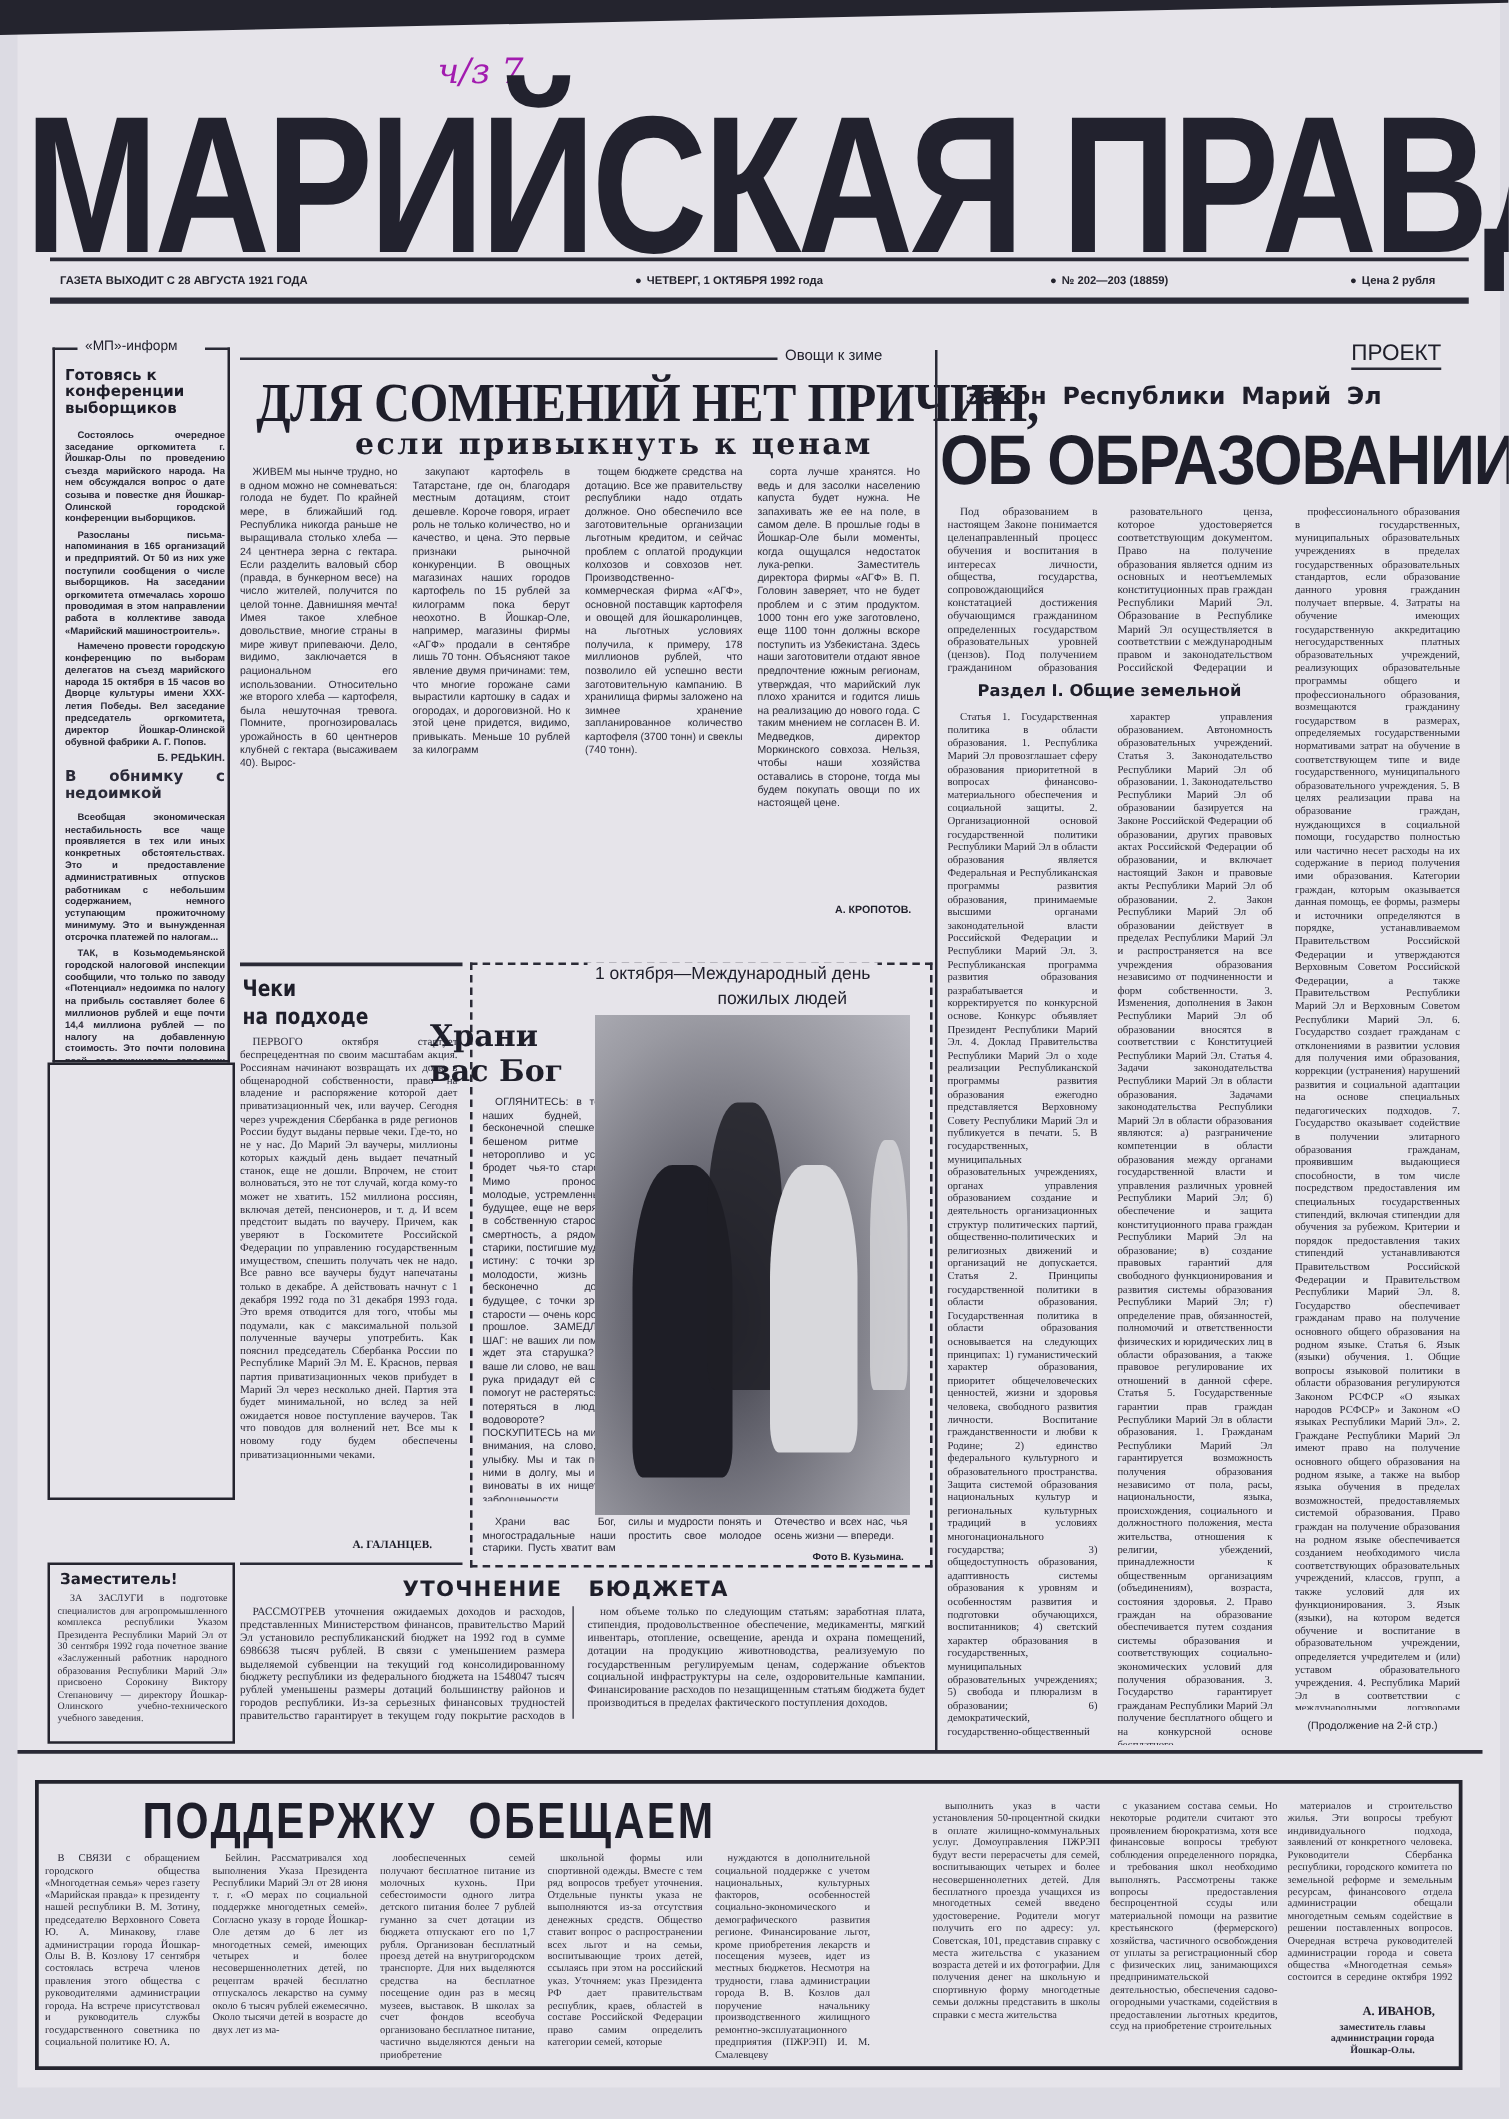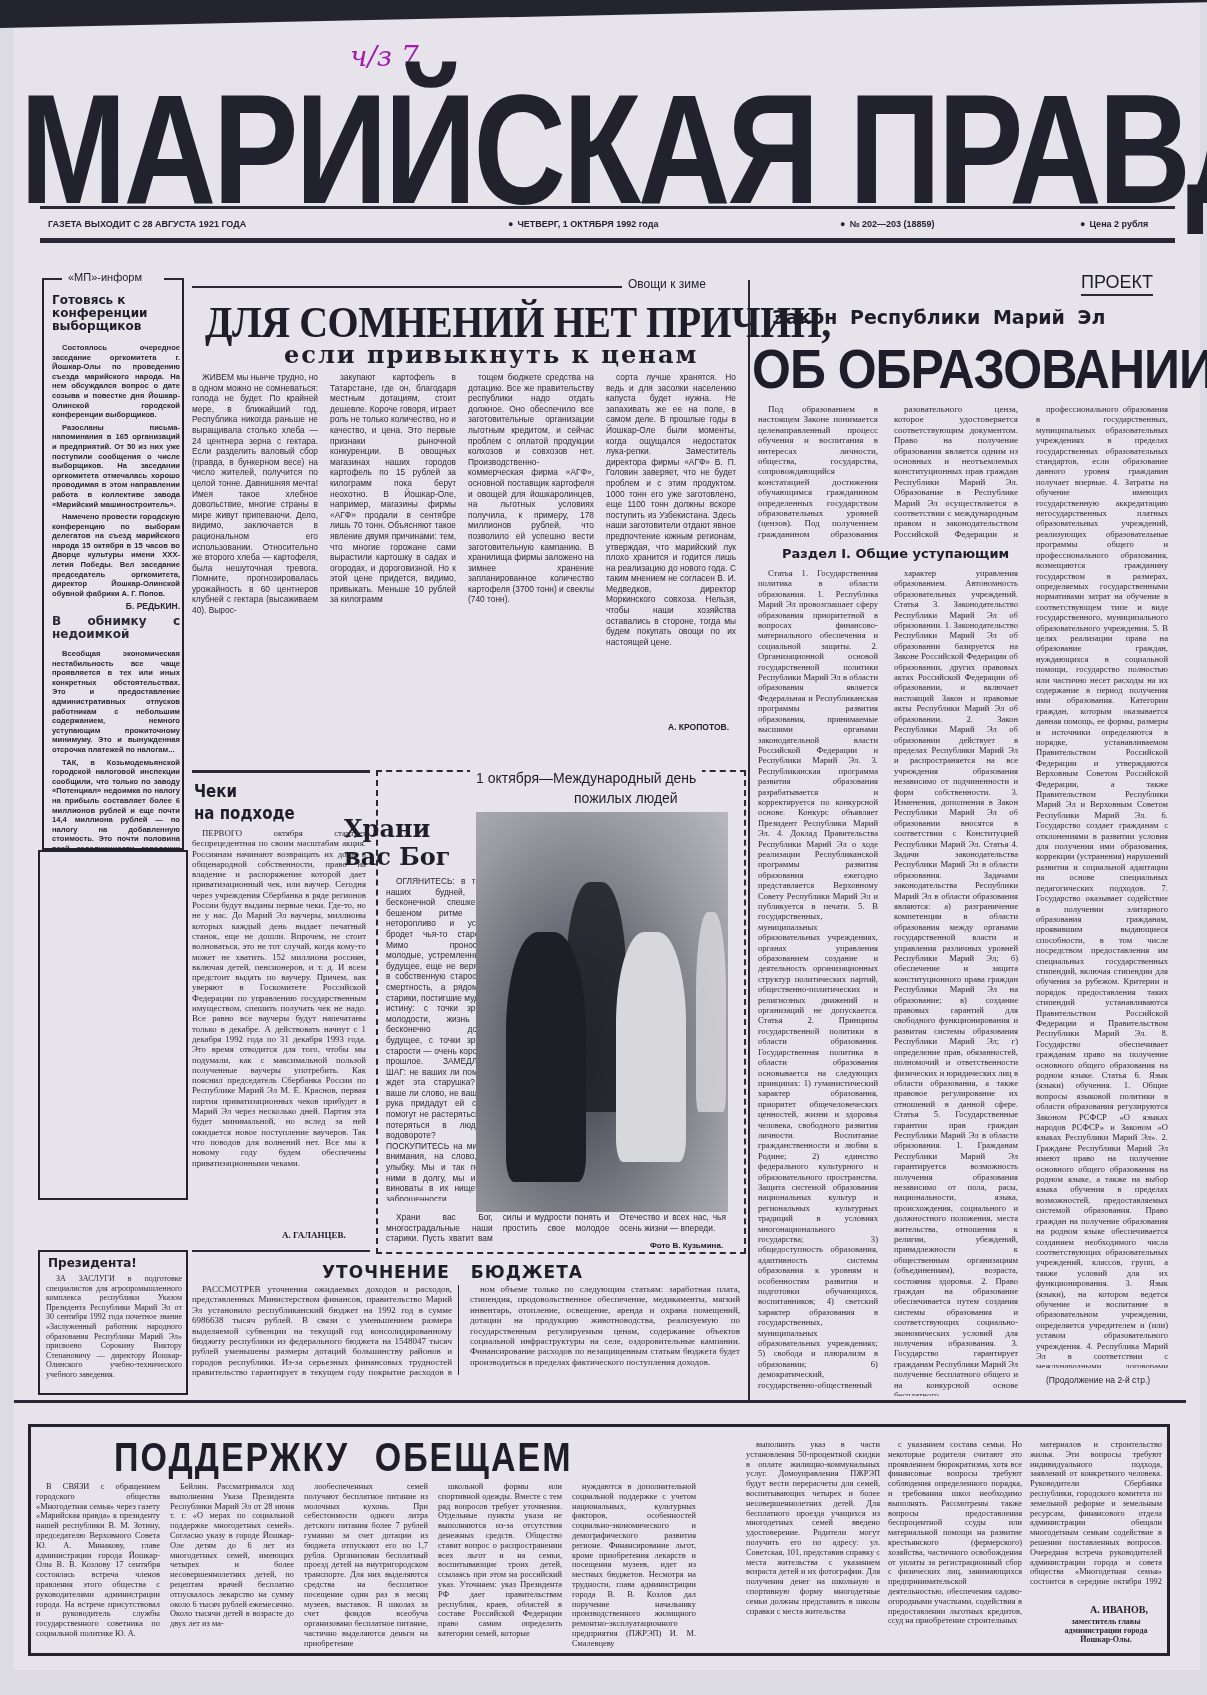--- a/index.html
+++ b/index.html
@@ -49,21 +49,21 @@
   <p>Намечено провести городскую конференцию по выборам делегатов на съезд марийского народа 15 октября в 15 часов во Дворце культуры имени ХХХ-летия Победы. Вел заседание председатель оргкомитета, директор Йошкар-Олинской обувной фабрики А. Г. Попов.</p>
   <p class="sig">Б. РЕДЬКИН.</p>
   <div style="font-family:'DejaVu Sans',sans-serif;font-weight:700;font-size:12px;line-height:13px;margin:0 0 8px;">В обнимку с недоимкой</div>
   <p>Всеобщая экономическая нестабильность все чаще проявляется в тех или иных конкретных обстоятельствах. Это и предоставление административных отпусков работникам с небольшим содержанием, немного уступающим прожиточному минимуму. Это и вынужденная отсрочка платежей по налогам...</p>
   <p>ТАК, в Козьмодемьянской городской налоговой инспекции сообщили, что только по заводу «Потенциал» недоимка по налогу на прибыль составляет более 6 миллионов рублей и еще почти 14,4 миллиона рублей — по налогу на добавленную стоимость. Это почти половина всей задолженности городских предприятий и организаций, равной 40,6 миллиона рублей.</p>
 
 </div>
 <div class="box" style="left:38px;top:850px;width:150px;height:350px;"></div>
 
 <div class="box" style="left:38px;top:1250px;width:150px;height:145px;"></div>
-<div class="h" style="left:48px;top:1256px;font-family:'DejaVu Sans',sans-serif;font-weight:700;font-size:12px;">Президента!</div>
+<div class="h" style="left:48px;top:1256px;font-family:'DejaVu Sans',sans-serif;font-weight:700;font-size:12px;">Заместитель!</div>
 <div class="col serif" style="left:46px;top:1274px;width:136px;height:118px;font-size:8px;line-height:9.6px;">
   <p>ЗА ЗАСЛУГИ в подготовке специалистов для агропромышленного комплекса республики Указом Президента Республики Марий Эл от 30 сентября 1992 года почетное звание «Заслуженный работник народного образования Республики Марий Эл» присвоено Сорокину Виктору Степановичу — директору Йошкар-Олинского учебно-технического учебного заведения.</p>
 </div>
 
 <div class="rule" style="left:192px;top:286px;width:430px;height:2px;"></div>
 <div class="h" style="left:628px;top:277px;font-family:'Liberation Sans',sans-serif;font-size:12px;">Овощи к зиме</div>
 <div class="h" style="left:205px;top:296px;font-family:'Liberation Serif',serif;font-weight:700;font-size:40px;transform:scaleY(1.1);transform-origin:top left;letter-spacing:-0.5px;">ДЛЯ СОМНЕНИЙ НЕТ ПРИЧИН,</div>
 <div class="h" style="left:284px;top:340px;font-family:'DejaVu Serif',serif;font-weight:700;font-size:24px;letter-spacing:2px;">если привыкнуть к ценам</div>
 <div class="col" style="left:192px;top:372px;width:126px;height:360px;">
     <p>ЖИВЕМ мы нынче трудно, но в одном можно не сомневаться: голода не будет. По крайней мере, в ближайший год. Республика никогда раньше не выращивала столько хлеба — 24 центнера зерна с гектара. Если разделить валовый сбор (правда, в бункерном весе) на число жителей, получится по целой тонне. Давнишняя мечта! Имея такое хлебное довольствие, многие страны в мире живут припеваючи. Дело, видимо, заключается в рациональном его использовании. Относительно же второго хлеба — картофеля, была нешуточная тревога. Помните, прогнозировалась урожайность в 60 центнеров клубней с гектара (высаживаем 40). Вырос-</p>
@@ -119,21 +119,21 @@
 <div class="rule" style="left:748px;top:280px;width:2px;height:1122px;"></div>
 <div class="h" style="left:1081px;top:272px;font-family:'Liberation Sans',sans-serif;font-size:18px;border-bottom:2px solid #2a2a36;padding-bottom:1px;">ПРОЕКТ</div>
 <div class="h" style="left:772px;top:306px;font-family:'DejaVu Sans',sans-serif;font-weight:700;font-size:19px;word-spacing:6px;">Закон Республики Марий Эл</div>
 <div class="h" style="left:752px;top:336px;font-family:'Liberation Sans',sans-serif;font-weight:700;font-size:50px;transform:scaleY(1.12);transform-origin:top left;letter-spacing:-1px;">ОБ ОБРАЗОВАНИИ</div>
 <div class="col serif" style="left:758px;top:404px;width:120px;height:136px;">
     <p>Под образованием в настоящем Законе понимается целенаправленный процесс обучения и воспитания в интересах личности, общества, государства, сопровождающийся констатацией достижения обучающимся гражданином определенных государством образовательных уровней (цензов). Под получением гражданином образования понимается достижение и подтверждение им определенного об-</p>
   </div>
 <div class="col serif" style="left:894px;top:404px;width:124px;height:136px;">
     <p>разовательного ценза, которое удостоверяется соответствующим документом. Право на получение образования является одним из основных и неотъемлемых конституционных прав граждан Республики Марий Эл. Образование в Республике Марий Эл осуществляется в соответствии с международным правом и законодательством Российской Федерации и законодательством Республики Марий Эл.</p>
   </div>
-<div class="h" style="left:782px;top:546px;font-family:'DejaVu Sans',sans-serif;font-weight:700;font-size:13px;">Раздел I. Общие уступающим</div>
+<div class="h" style="left:782px;top:546px;font-family:'DejaVu Sans',sans-serif;font-weight:700;font-size:13px;">Раздел I. Общие земельной</div>
 <div class="col serif" style="left:758px;top:568px;width:120px;height:828px;font-size:8.6px;">
     <p>Статья 1. Государственная политика в области образования. 1. Республика Марий Эл провозглашает сферу образования приоритетной в вопросах финансово-материального обеспечения и социальной защиты. 2. Организационной основой государственной политики Республики Марий Эл в области образования является Федеральная и Республиканская программы развития образования, принимаемые высшими органами законодательной власти Российской Федерации и Республики Марий Эл. 3. Республиканская программа развития образования разрабатывается и корректируется по конкурсной основе. Конкурс объявляет Президент Республики Марий Эл. 4. Доклад Правительства Республики Марий Эл о ходе реализации Республиканской программы развития образования ежегодно представляется Верховному Совету Республики Марий Эл и публикуется в печати. 5. В государственных, муниципальных образовательных учреждениях, органах управления образованием создание и деятельность организационных структур политических партий, общественно-политических и религиозных движений и организаций не допускается. Статья 2. Принципы государственной политики в области образования. Государственная политика в области образования основывается на следующих принципах: 1) гуманистический характер образования, приоритет общечеловеческих ценностей, жизни и здоровья человека, свободного развития личности. Воспитание гражданственности и любви к Родине; 2) единство федерального культурного и образовательного пространства. Защита системой образования национальных культур и региональных культурных традиций в условиях многонационального государства; 3) общедоступность образования, адаптивность системы образования к уровням и особенностям развития и подготовки обучающихся, воспитанников; 4) светский характер образования в государственных, муниципальных образовательных учреждениях; 5) свобода и плюрализм в образовании; 6) демократический, государственно-общественный</p>
   </div>
 <div class="col serif" style="left:894px;top:568px;width:124px;height:828px;font-size:8.6px;">
     <p>характер управления образованием. Автономность образовательных учреждений. Статья 3. Законодательство Республики Марий Эл об образовании. 1. Законодательство Республики Марий Эл об образовании базируется на Законе Российской Федерации об образовании, других правовых актах Российской Федерации об образовании, и включает настоящий Закон и правовые акты Республики Марий Эл об образовании. 2. Закон Республики Марий Эл об образовании действует в пределах Республики Марий Эл и распространяется на все учреждения образования независимо от подчиненности и форм собственности. 3. Изменения, дополнения в Закон Республики Марий Эл об образовании вносятся в соответствии с Конституцией Республики Марий Эл. Статья 4. Задачи законодательства Республики Марий Эл в области образования. Задачами законодательства Республики Марий Эл в области образования являются: а) разграничение компетенции в области образования между органами государственной власти и управления различных уровней Республики Марий Эл; б) обеспечение и защита конституционного права граждан Республики Марий Эл на образование; в) создание правовых гарантий для свободного функционирования и развития системы образования Республики Марий Эл; г) определение прав, обязанностей, полномочий и ответственности физических и юридических лиц в области образования, а также правовое регулирование их отношений в данной сфере. Статья 5. Государственные гарантии прав граждан Республики Марий Эл в области образования. 1. Гражданам Республики Марий Эл гарантируется возможность получения образования независимо от пола, расы, национальности, языка, происхождения, социального и должностного положения, места жительства, отношения к религии, убеждений, принадлежности к общественным организациям (объединениям), возраста, состояния здоровья. 2. Право граждан на образование обеспечивается путем создания системы образования и соответствующих социально-экономических условий для получения образования. 3. Государство гарантирует гражданам Республики Марий Эл получение бесплатного общего и на конкурсной основе бесплатного</p>
   </div>
 <div class="col serif" style="left:1036px;top:404px;width:132px;height:964px;font-size:8.6px;">
     <p>профессионального образования в государственных, муниципальных образовательных учреждениях в пределах государственных образовательных стандартов, если образование данного уровня гражданин получает впервые. 4. Затраты на обучение имеющих государственную аккредитацию негосударственных платных образовательных учреждений, реализующих образовательные программы общего и профессионального образования, возмещаются гражданину государством в размерах, определяемых государственными нормативами затрат на обучение в соответствующем типе и виде государственного, муниципального образовательного учреждения. 5. В целях реализации права на образование граждан, нуждающихся в социальной помощи, государство полностью или частично несет расходы на их содержание в период получения ими образования. Категории граждан, которым оказывается данная помощь, ее формы, размеры и источники определяются в порядке, устанавливаемом Правительством Российской Федерации и утверждаются Верховным Советом Российской Федерации, а также Правительством Республики Марий Эл и Верховным Советом Республики Марий Эл. 6. Государство создает гражданам с отклонениями в развитии условия для получения ими образования, коррекции (устранения) нарушений развития и социальной адаптации на основе специальных педагогических подходов. 7. Государство оказывает содействие в получении элитарного образования гражданам, проявившим выдающиеся способности, в том числе посредством предоставления им специальных государственных стипендий, включая стипендии для обучения за рубежом. Критерии и порядок предоставления таких стипендий устанавливаются Правительством Российской Федерации и Правительством Республики Марий Эл. 8. Государство обеспечивает гражданам право на получение основного общего образования на родном языке. Статья 6. Язык (языки) обучения. 1. Общие вопросы языковой политики в области образования регулируются Законом РСФСР «О языках народов РСФСР» и Законом «О языках Республики Марий Эл». 2. Граждане Республики Марий Эл имеют право на получение основного общего образования на родном языке, а также на выбор языка обучения в пределах возможностей, предоставляемых системой образования. Право граждан на получение образования на родном языке обеспечивается созданием необходимого числа соответствующих образовательных учреждений, классов, групп, а также условий для их функционирования. 3. Язык (языки), на котором ведется обучение и воспитание в образовательном учреждении, определяется учредителем и (или) уставом образовательного учреждения. 4. Республика Марий Эл в соответствии с международными договорами оказывает содействие представителям народов, проживающих вне ее территории, в получении образования на родном языке.</p>
   </div>
 <div class="h" style="left:1046px;top:1375px;font-family:'Liberation Sans',sans-serif;font-weight:400;font-size:8.5px;">(Продолжение на 2-й стр.)</div>

